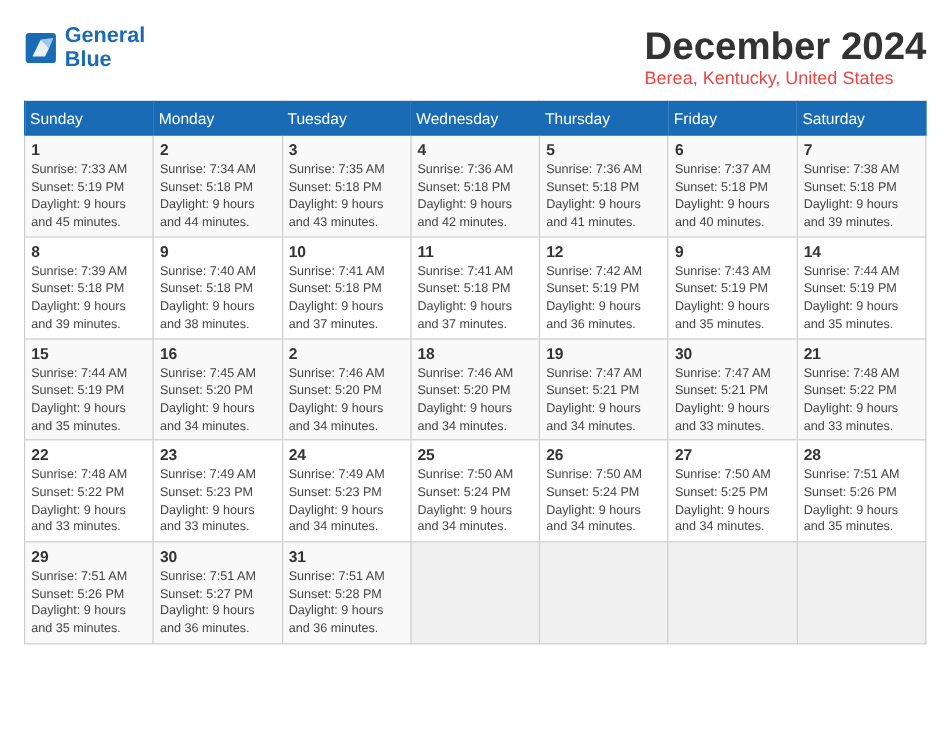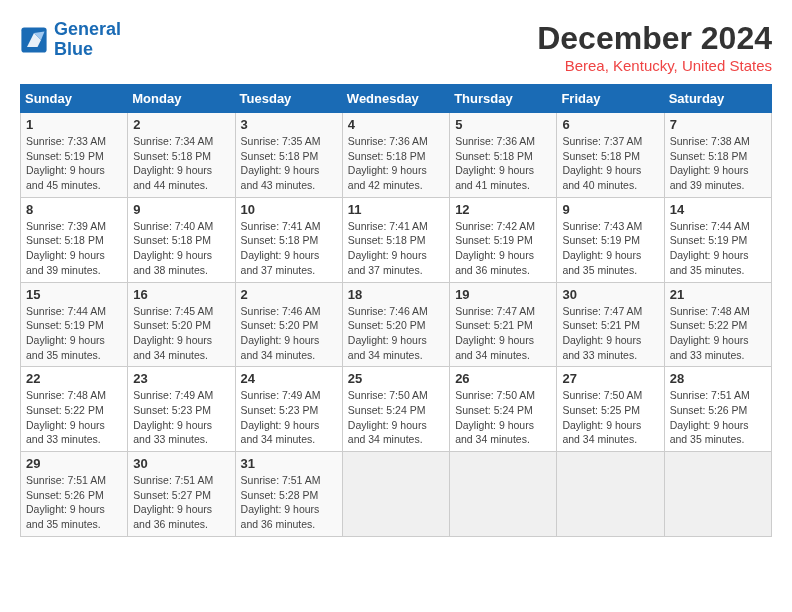--- a/index.html
+++ b/index.html
@@ -29,21 +29,21 @@
       line-height: 1.1;
     }
     .logo-text span {
       color: #1a6bb5;
     }
     .logo-icon {
       width: 28px;
       height: 28px;
     }
     .title-area {
-      text-align: right;
+      text-align: left;
     }
     .main-title {
       font-size: 32px;
       font-weight: bold;
       color: #333;
     }
     .subtitle {
       font-size: 15px;
       color: #ef4444;
     }
@@ -51,21 +51,21 @@
       width: 100%;
       border-collapse: collapse;
       font-size: 11px;
     }
     .calendar thead th {
       background: #1a6bb5;
       color: #fff;
       padding: 6px 4px;
       text-align: left;
       font-size: 13px;
-      font-weight: bold;
+      font-weight: normal;
       border: 1px solid #1a6bb5;
     }
     .calendar tbody td {
       vertical-align: top;
       border: 1px solid #ccc;
       padding: 4px 5px;
       width: 107px;
       min-height: 80px;
       background: #fff;
     }

